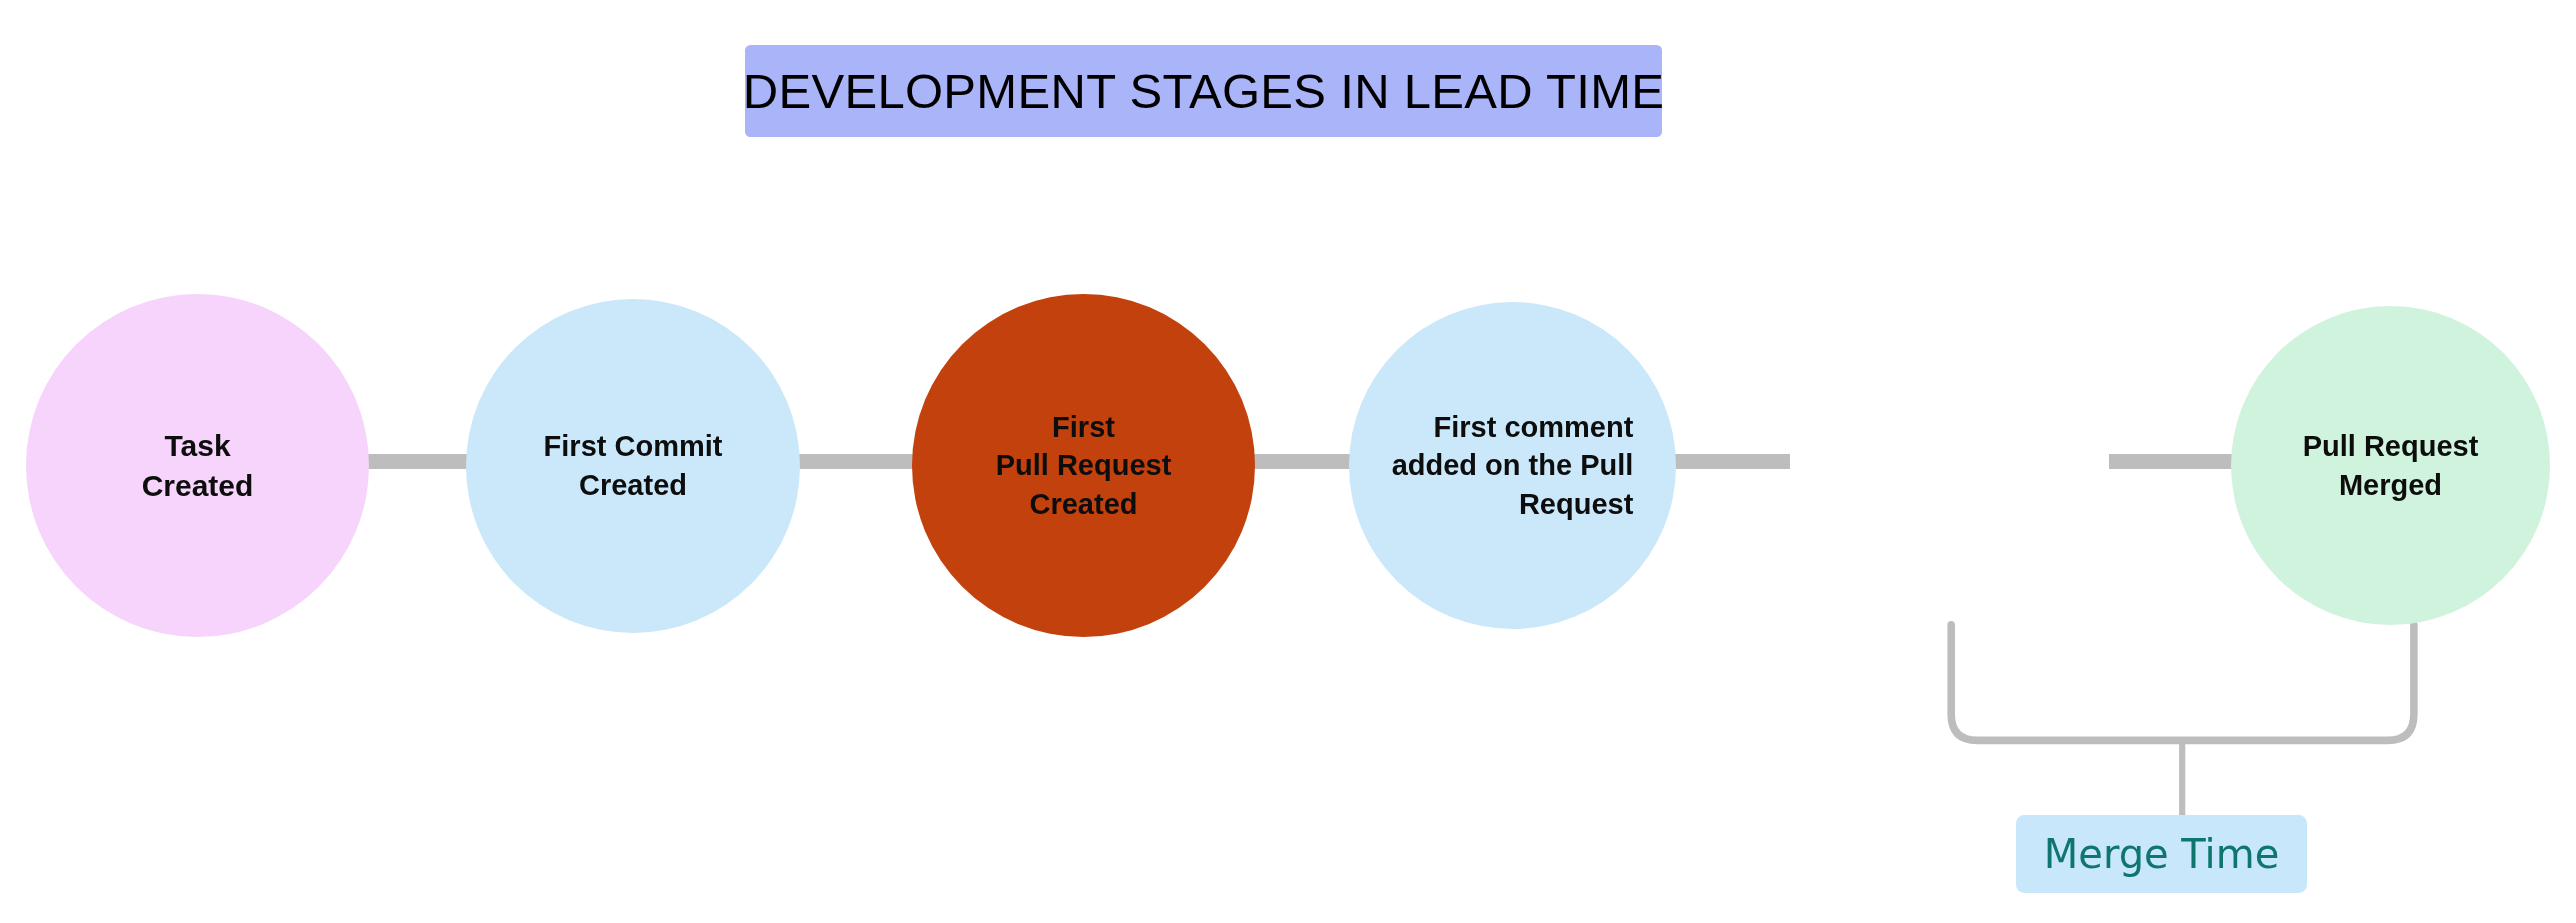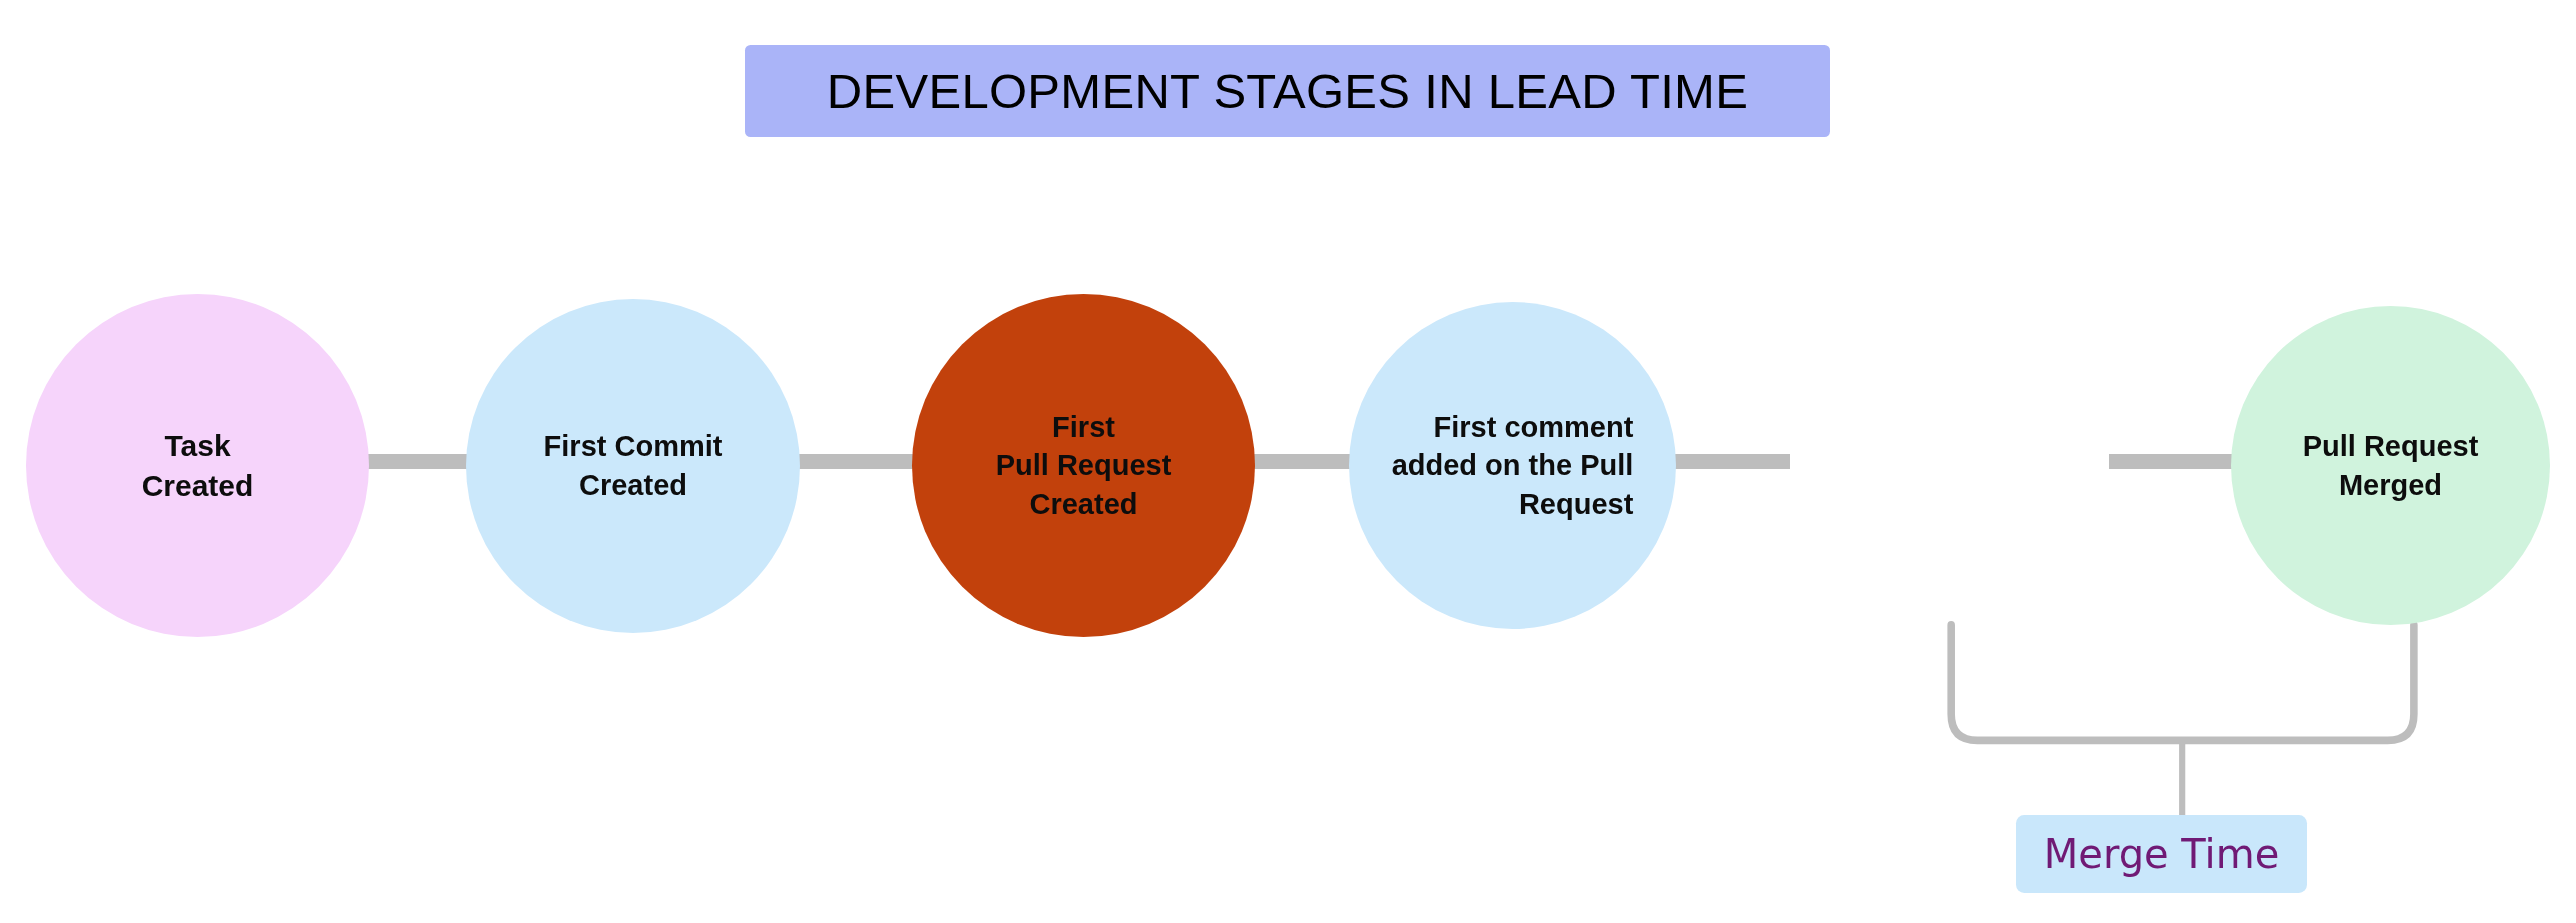--- a/index.html
+++ b/index.html
@@ -17,21 +17,21 @@
     height: 923px;
     background: #ffffff;
     overflow: hidden;
   }
 
   
   #title-banner {
     position: absolute;
     left: 745px;
     top: 45px;
-    width: 1085px;
+    width: 917px;
     height: 92px;
     background: #aab4f8;
     border-radius: 5.5px;
     display: flex;
     align-items: center;
     justify-content: center;
     box-sizing: border-box;
   }
   #title-text {
     font-family: "Liberation Sans", "DejaVu Sans", sans-serif;
@@ -90,21 +90,21 @@
     border-radius: 8.2px;
     display: flex;
     align-items: center;
     justify-content: center;
     box-sizing: border-box;
   }
   #merge-time-label {
     font-family: "DejaVu Sans", sans-serif;
     font-size: 40px;
     font-weight: 400;
-    color: #701a75;
+    color: #0f766e;
     white-space: nowrap;
     line-height: 1;
   }
 </style>
 </head>
 <body>
 
 <div id="canvas">
 
   <div id="title-banner">

